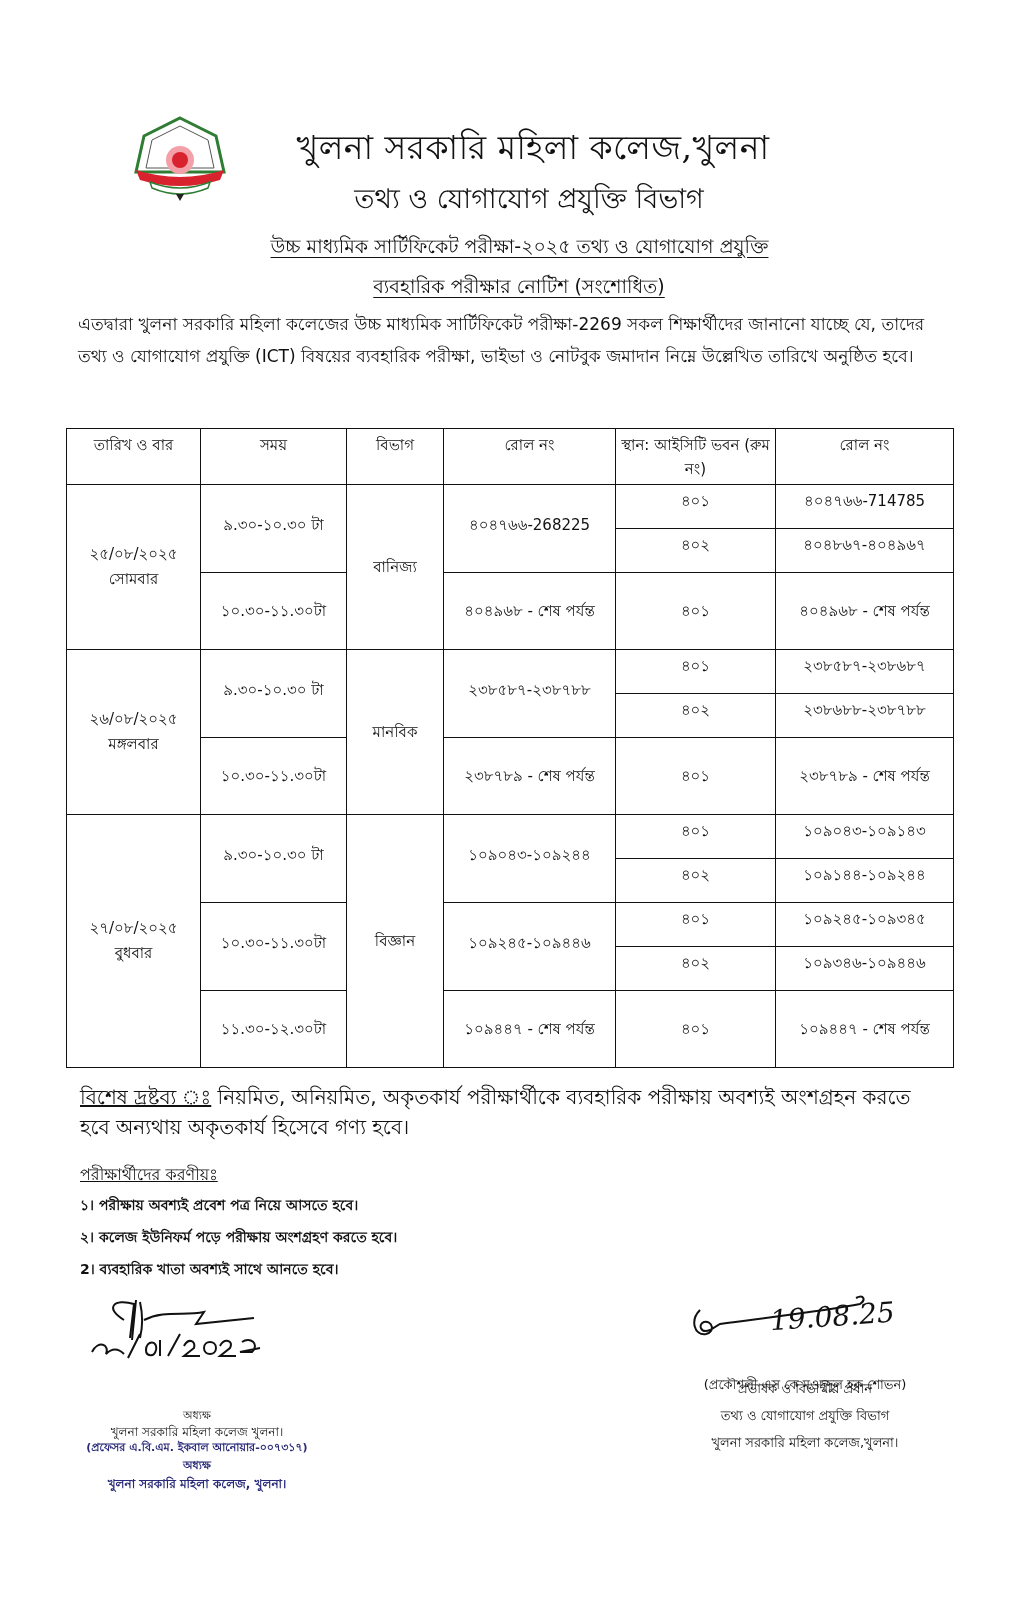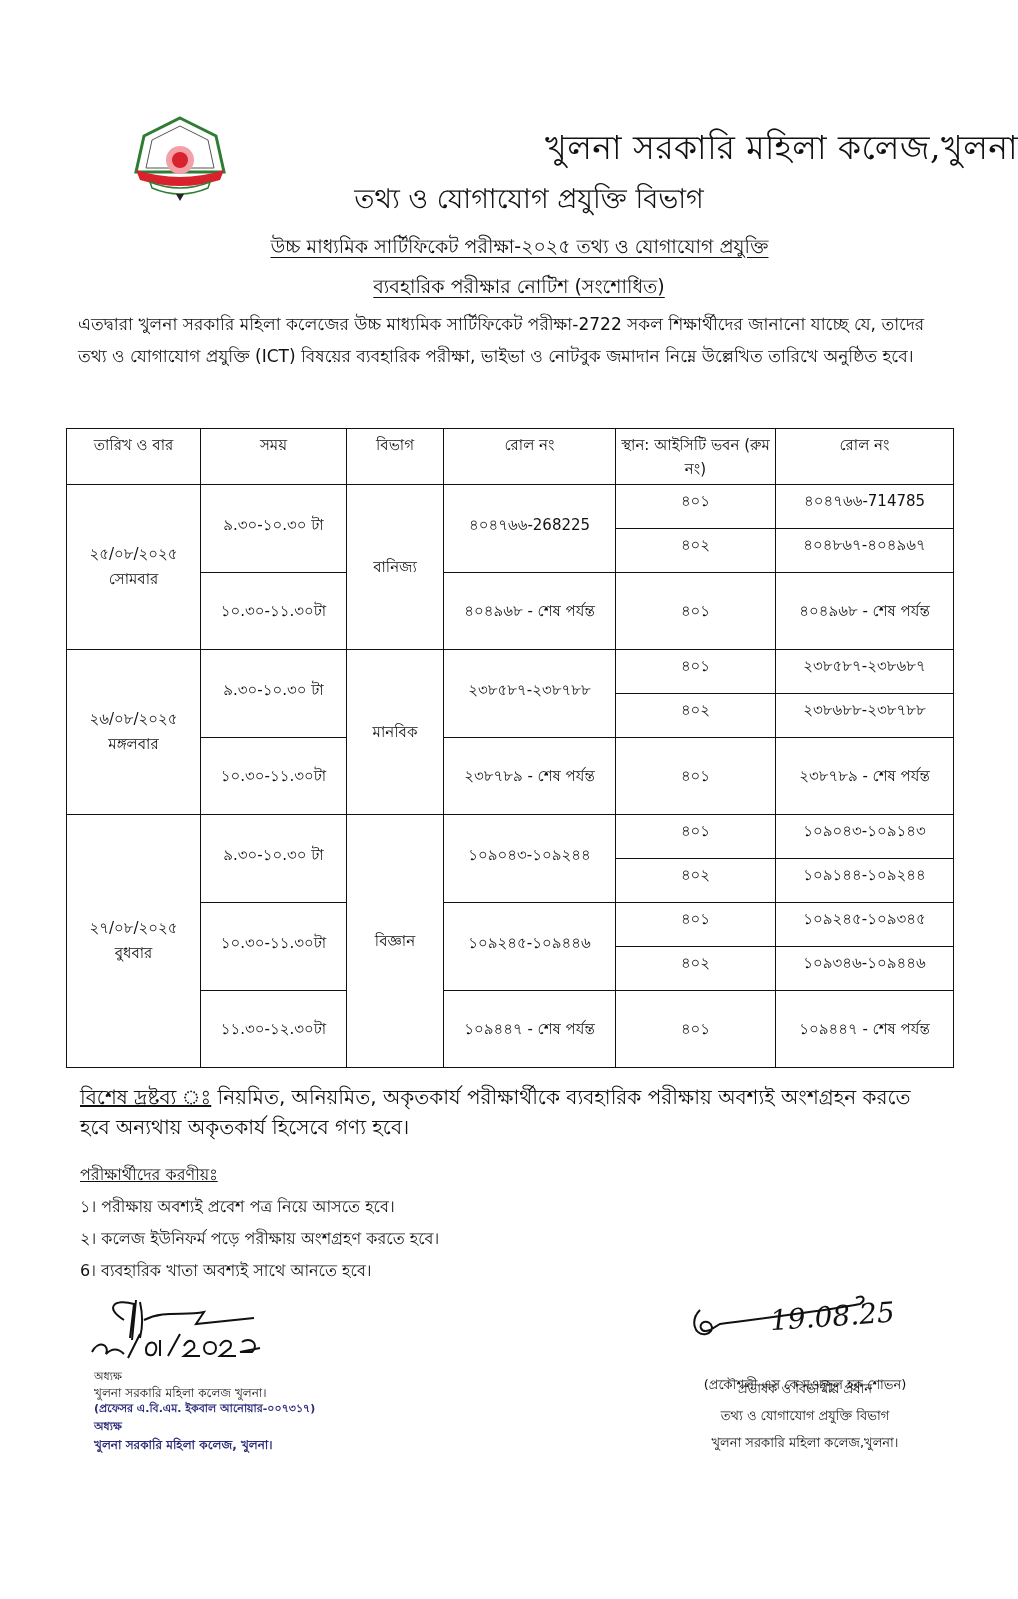--- a/index.html
+++ b/index.html
@@ -1,20 +1,20 @@
 <!DOCTYPE html>
 <html><head>
 <meta charset="utf-8">
 <style>
   * { box-sizing: border-box; margin: 0; padding: 0; }
   html, body { width: 1018px; height: 1599px; background: #ffffff; }
   body { position: relative; font-family: "DejaVu Sans", sans-serif; color: #111; overflow: hidden; }
 
   .logo { position: absolute; left: 132px; top: 114px; width: 96px; height: 88px; }
-  .college-title { position: absolute; left: 0; width: 1018px; top: 122px; text-align: right; font-size: 33px; padding-left: 48px; letter-spacing: 0.5px; font-family: "DejaVu Serif", serif; }
+  .college-title { position: absolute; left: 0; width: 1018px; top: 122px; text-align: center; font-size: 33px; padding-left: 48px; letter-spacing: 0.5px; font-family: "DejaVu Serif", serif; }
   .dept-title { position: absolute; left: 0; width: 1018px; top: 178px; text-align: center; font-size: 27px; padding-left: 40px; font-family: "DejaVu Serif", serif; }
   .sub-title { position: absolute; left: 0; width: 1018px; text-align: center; font-size: 19px; text-decoration: underline; text-underline-offset: 4px; }
   .sub1 { top: 232px; padding-left: 21px; }
   .sub2 { top: 272px; padding-left: 20px; }
 
   .intro { position: absolute; left: 78px; top: 308px; width: 860px; font-size: 17px; line-height: 32px; }
 
   table.sched { position: absolute; left: 66px; top: 428px; width: 888px; border-collapse: collapse; font-size: 15px; padding-left: 32px; }
   table.sched td, table.sched th { border: 1.6px solid #111; text-align: center; font-weight: normal; vertical-align: middle; }
   table.sched th { vertical-align: top; padding-top: 4px; height: 56px; line-height: 24px; }
@@ -24,25 +24,25 @@
   .c-roll { width: 172px; }
   .c-room { width: 160px; }
   .c-roll2 { width: 178px; }
   td.room, td.rroll { vertical-align: top !important; padding-top: 4px; }
   td.timecell { vertical-align: top !important; padding-top: 28px; }
   td.rollcell { vertical-align: top !important; padding-top: 28px; }
 
   .note { position: absolute; left: 80px; top: 1082px; width: 860px; font-size: 20px; line-height: 30px; }
   .ul { text-decoration: underline; }
   .duties-title { position: absolute; left: 80px; top: 1162px; font-size: 16px; text-decoration: underline; }
-  .duty { position: absolute; left: 80px; font-size: 16px; }
+  .duty { position: absolute; left: 80px; font-size: 14px; font-weight: bold; }
 
   .sig-left { position: absolute; left: 84px; top: 1290px; width: 230px; }
   .sig-right { position: absolute; left: 660px; top: 1290px; width: 300px; }
-  .sig-text-left { position: absolute; left: 94px; width: 240px; font-size: 12px; }
+  .sig-text-left { position: absolute; left: 77px; width: 240px; text-align: center; font-size: 12px; margin-top: 39px; }
   .sig-text-right { position: absolute; left: 640px; width: 330px; text-align: center; font-size: 13px; }
   .stamp { color: #2a2a7a; font-weight: bold; }
 </style>
 </head>
 <body>
 
 <svg class="logo" viewBox="0 0 96 88">
   <polygon points="48,4 84,22 92,58 4,58 12,22" fill="#fff" stroke="#2e7d32" stroke-width="3"></polygon>
   <polygon points="48,12 76,26 82,54 14,54 20,26" fill="#fff" stroke="#555" stroke-width="1"></polygon>
   <circle cx="48" cy="46" r="14" fill="#f4a0a8"></circle>
@@ -50,21 +50,21 @@
   <path d="M4,56 Q48,70 92,56 L88,66 Q48,78 8,66 Z" fill="#d8222e"></path>
   <path d="M18,68 Q48,80 78,68 L76,74 Q48,86 20,74 Z" fill="#fff" stroke="#2e7d32" stroke-width="1.5"></path>
   <polygon points="44,80 52,80 48,87" fill="#222"></polygon>
 </svg>
 
 <div class="college-title">খুলনা সরকারি মহিলা কলেজ,খুলনা</div>
 <div class="dept-title">তথ্য ও যোগাযোগ প্রযুক্তি বিভাগ</div>
 <div class="sub-title sub1">উচ্চ মাধ্যমিক সার্টিফিকেট পরীক্ষা-২০২৫ তথ্য ও যোগাযোগ প্রযুক্তি</div>
 <div class="sub-title sub2">ব্যবহারিক পরীক্ষার নোটিশ (সংশোধিত)</div>
 
-<div class="intro">এতদ্বারা খুলনা সরকারি মহিলা কলেজের উচ্চ মাধ্যমিক সার্টিফিকেট পরীক্ষা-2722 সকল শিক্ষার্থীদের জানানো যাচ্ছে যে, তাদের তথ্য ও যোগাযোগ প্রযুক্তি (ICT) বিষয়ের ব্যবহারিক পরীক্ষা, ভাইভা ও নোটবুক জমাদান নিম্নে উল্লেখিত তারিখে অনুষ্ঠিত হবে।</div>
+<div class="intro">এতদ্বারা খুলনা সরকারি মহিলা কলেজের উচ্চ মাধ্যমিক সার্টিফিকেট পরীক্ষা-2269 সকল শিক্ষার্থীদের জানানো যাচ্ছে যে, তাদের তথ্য ও যোগাযোগ প্রযুক্তি (ICT) বিষয়ের ব্যবহারিক পরীক্ষা, ভাইভা ও নোটবুক জমাদান নিম্নে উল্লেখিত তারিখে অনুষ্ঠিত হবে।</div>
 
 <table class="sched">
   <thead>
     <tr>
       <th class="c-date">তারিখ ও বার</th>
       <th class="c-time">সময়</th>
       <th class="c-dept">বিভাগ</th>
       <th class="c-roll">রোল নং</th>
       <th class="c-room">স্থান: আইসিটি ভবন (রুম নং)</th>
       <th class="c-roll2">রোল নং</th>
@@ -147,21 +147,21 @@
     </tbody>
 </table>
 
 <div class="note">
   <span class="ul">বিশেষ দ্রষ্টব্য ঃ</span><span> নিয়মিত, অনিয়মিত, অকৃতকার্য পরীক্ষার্থীকে ব্যবহারিক পরীক্ষায় অবশ্যই অংশগ্রহন করতে হবে অন্যথায় অকৃতকার্য হিসেবে গণ্য হবে।</span>
 </div>
 
 <div class="duties-title">পরীক্ষার্থীদের করণীয়ঃ</div>
 <div class="duty" style="top:1194px">১। পরীক্ষায় অবশ্যই প্রবেশ পত্র নিয়ে আসতে হবে।</div>
 <div class="duty" style="top:1226px">২। কলেজ ইউনিফর্ম পড়ে পরীক্ষায় অংশগ্রহণ করতে হবে।</div>
-<div class="duty" style="top:1258px">6। ব্যবহারিক খাতা অবশ্যই সাথে আনতে হবে।</div>
+<div class="duty" style="top:1258px">2। ব্যবহারিক খাতা অবশ্যই সাথে আনতে হবে।</div>
 
 <svg class="sig-left" width="230" height="80" viewBox="0 0 230 80">
   <path d="M40,30 C20,18 30,8 50,14 L46,48 M52,10 L48,50 M56,12 C60,30 58,40 56,48 M60,30 C80,20 100,26 120,22 L112,34 C130,32 150,30 170,28" fill="none" stroke="#111" stroke-width="2"></path>
   <path d="M8,62 C14,50 26,54 22,64 C30,56 36,60 40,64 M44,68 L56,44 M62,60 C62,50 74,50 72,60 C70,68 62,66 62,60 M76,50 L76,66 M84,66 L96,44 M100,56 C104,48 112,50 110,58 L100,66 L116,66 M120,58 C120,50 132,50 132,58 C132,66 120,66 120,58 M136,56 C140,48 150,50 146,58 L136,66 L152,66 M158,52 C166,46 176,54 168,62 L156,62 L176,58" fill="none" stroke="#111" stroke-width="2"></path>
 </svg>
 <div class="sig-text-left" style="top:1368px; font-size:11px;">অধ্যক্ষ</div>
 <div class="sig-text-left" style="top:1384px;">খুলনা সরকারি মহিলা কলেজ খুলনা।</div>
 <div class="sig-text-left stamp" style="top:1400px; font-size:11px;">(প্রফেসর এ.বি.এম. ইকবাল আনোয়ার-০০৭৩১৭)</div>
 <div class="sig-text-left stamp" style="top:1418px; font-size:11px;">অধ্যক্ষ</div>
 <div class="sig-text-left stamp" style="top:1436px;">খুলনা সরকারি মহিলা কলেজ, খুলনা।</div>

